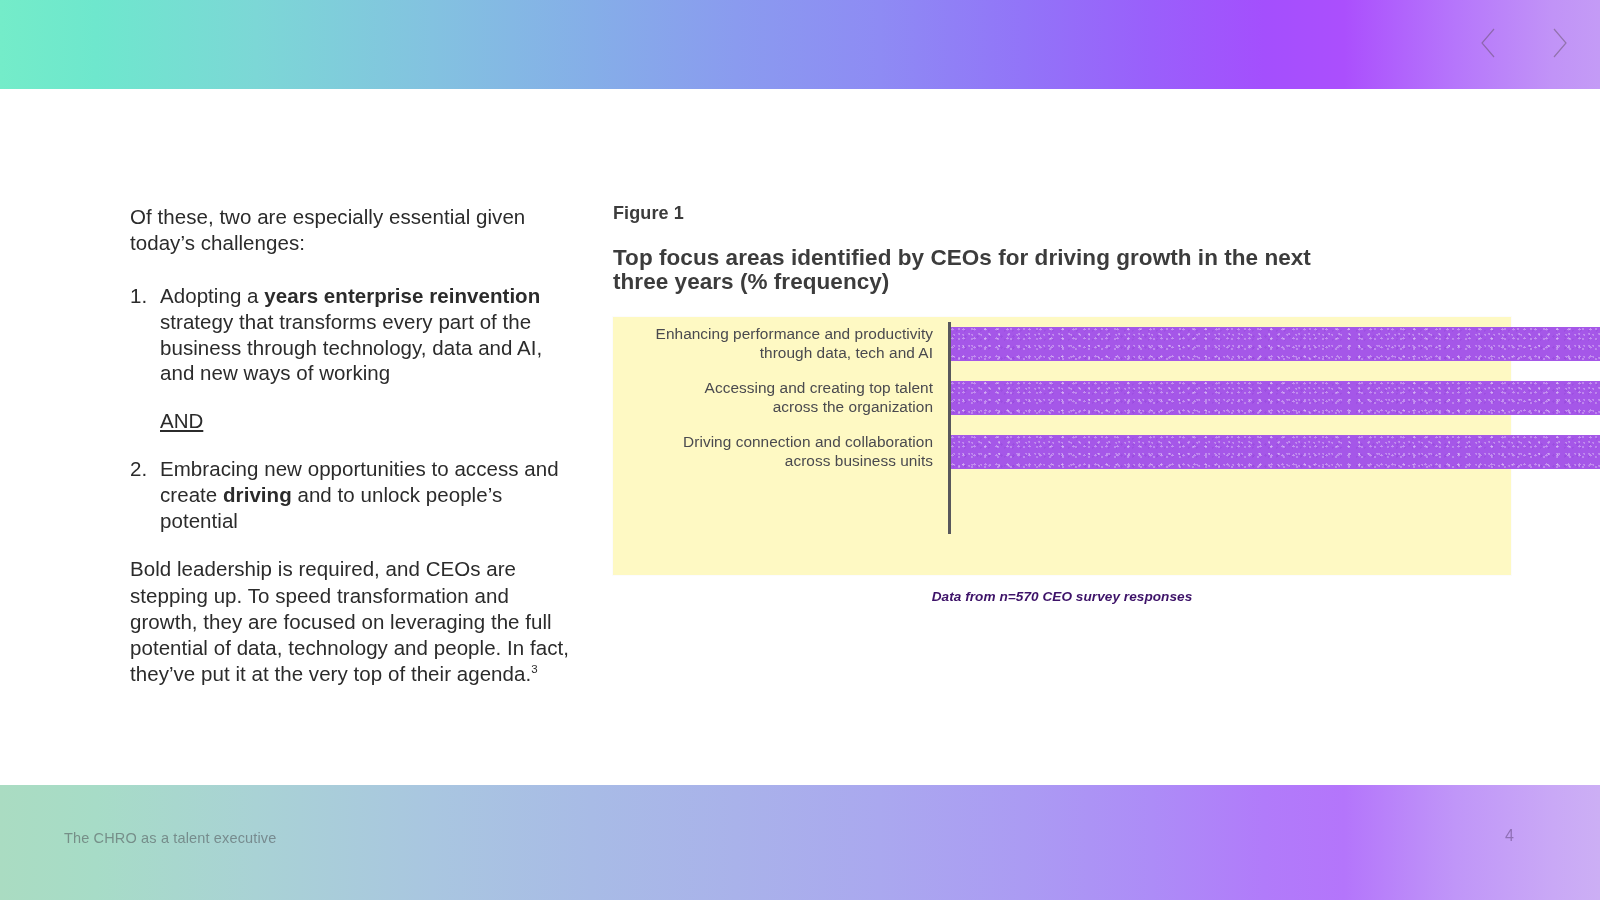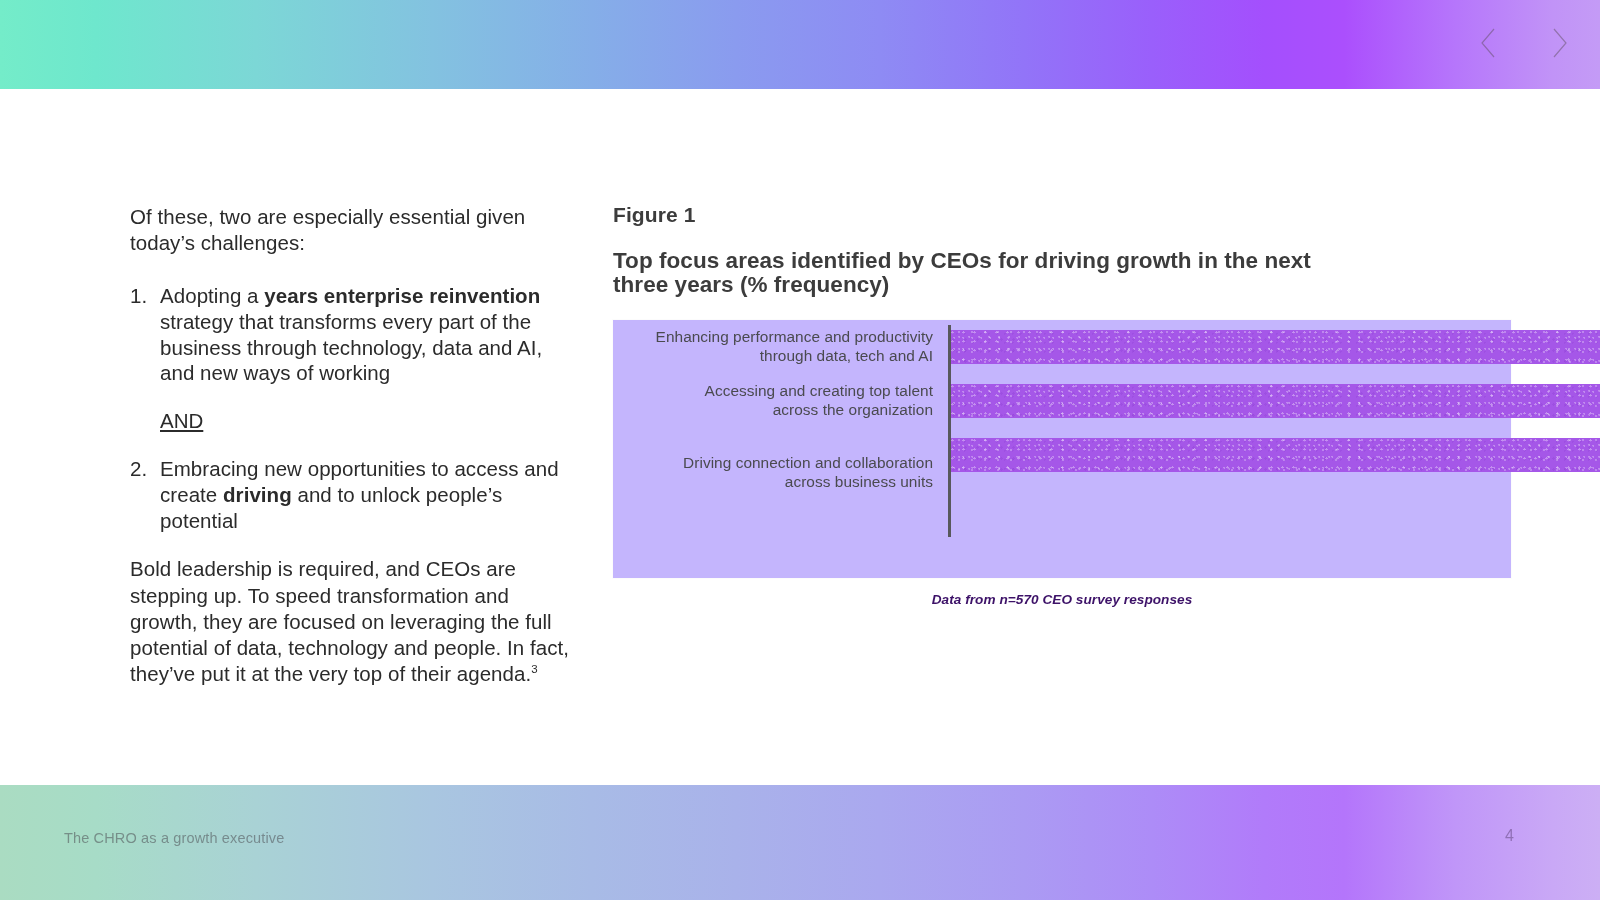--- a/index.html
+++ b/index.html
@@ -151,41 +151,41 @@
   }
 
   
   .figure {
     position: absolute;
     left: 613px;
     top: 203px;
     width: 900px;
   }
   .figure-kicker {
-    font-size: 21px;
+    font-size: 18px;
     font-weight: 700;
     color: #3c3c3c;
     letter-spacing: .1px;
   }
   .figure-title {
     margin-top: 22px;
     font-size: 22.5px;
     font-weight: 700;
     line-height: 24px;
     color: #3c3c3c;
     letter-spacing: .05px;
     max-width: 740px;
   }
 
   .chart-card {
     position: relative;
     margin-top: 23px;
     width: 898px;
     height: 258px;
-    background: #c4b5fd;
+    background: #fef9c3;
     box-shadow: 0 0 0 1px rgba(0,0,0,.012);
   }
 
   .chart-rows {
     position: absolute;
     left: 0; top: 0;
     width: 898px; height: 258px;
   }
 
   .axis-line {
@@ -304,29 +304,29 @@
             <div class="bar-label" style="top: -1.6px;">Enhancing performance and productivity
 through data, tech and AI</div>
             <div class="bar" style="width: 1048.8px; background-color: rgb(165, 87, 232);"></div>
           </div>
           <div class="bar-row" style="top: 64px;">
             <div class="bar-label" style="top: -1.6px;">Accessing and creating top talent
 across the organization</div>
             <div class="bar" style="width: 1048.8px; background-color: rgb(165, 87, 232);"></div>
           </div>
           <div class="bar-row" style="top: 118px;">
-            <div class="bar-label" style="top: -1.6px; margin-top: 18px;">Driving connection and collaboration
+            <div class="bar-label" style="top: -1.6px;">Driving connection and collaboration
 across business units</div>
             <div class="bar" style="width: 966px; background-color: rgb(165, 87, 232);"></div>
           </div>
         </div>
     </div>
 
     <div class="chart-note">Data from n=570 CEO survey responses</div>
 
   </div>
 
   <div class="bottom-band">
-    <div class="footer-title">The CHRO as a growth executive</div>
+    <div class="footer-title">The CHRO as a talent executive</div>
     <div class="page-number">4</div>
   </div>
 
 </div>
 
 </body></html>

